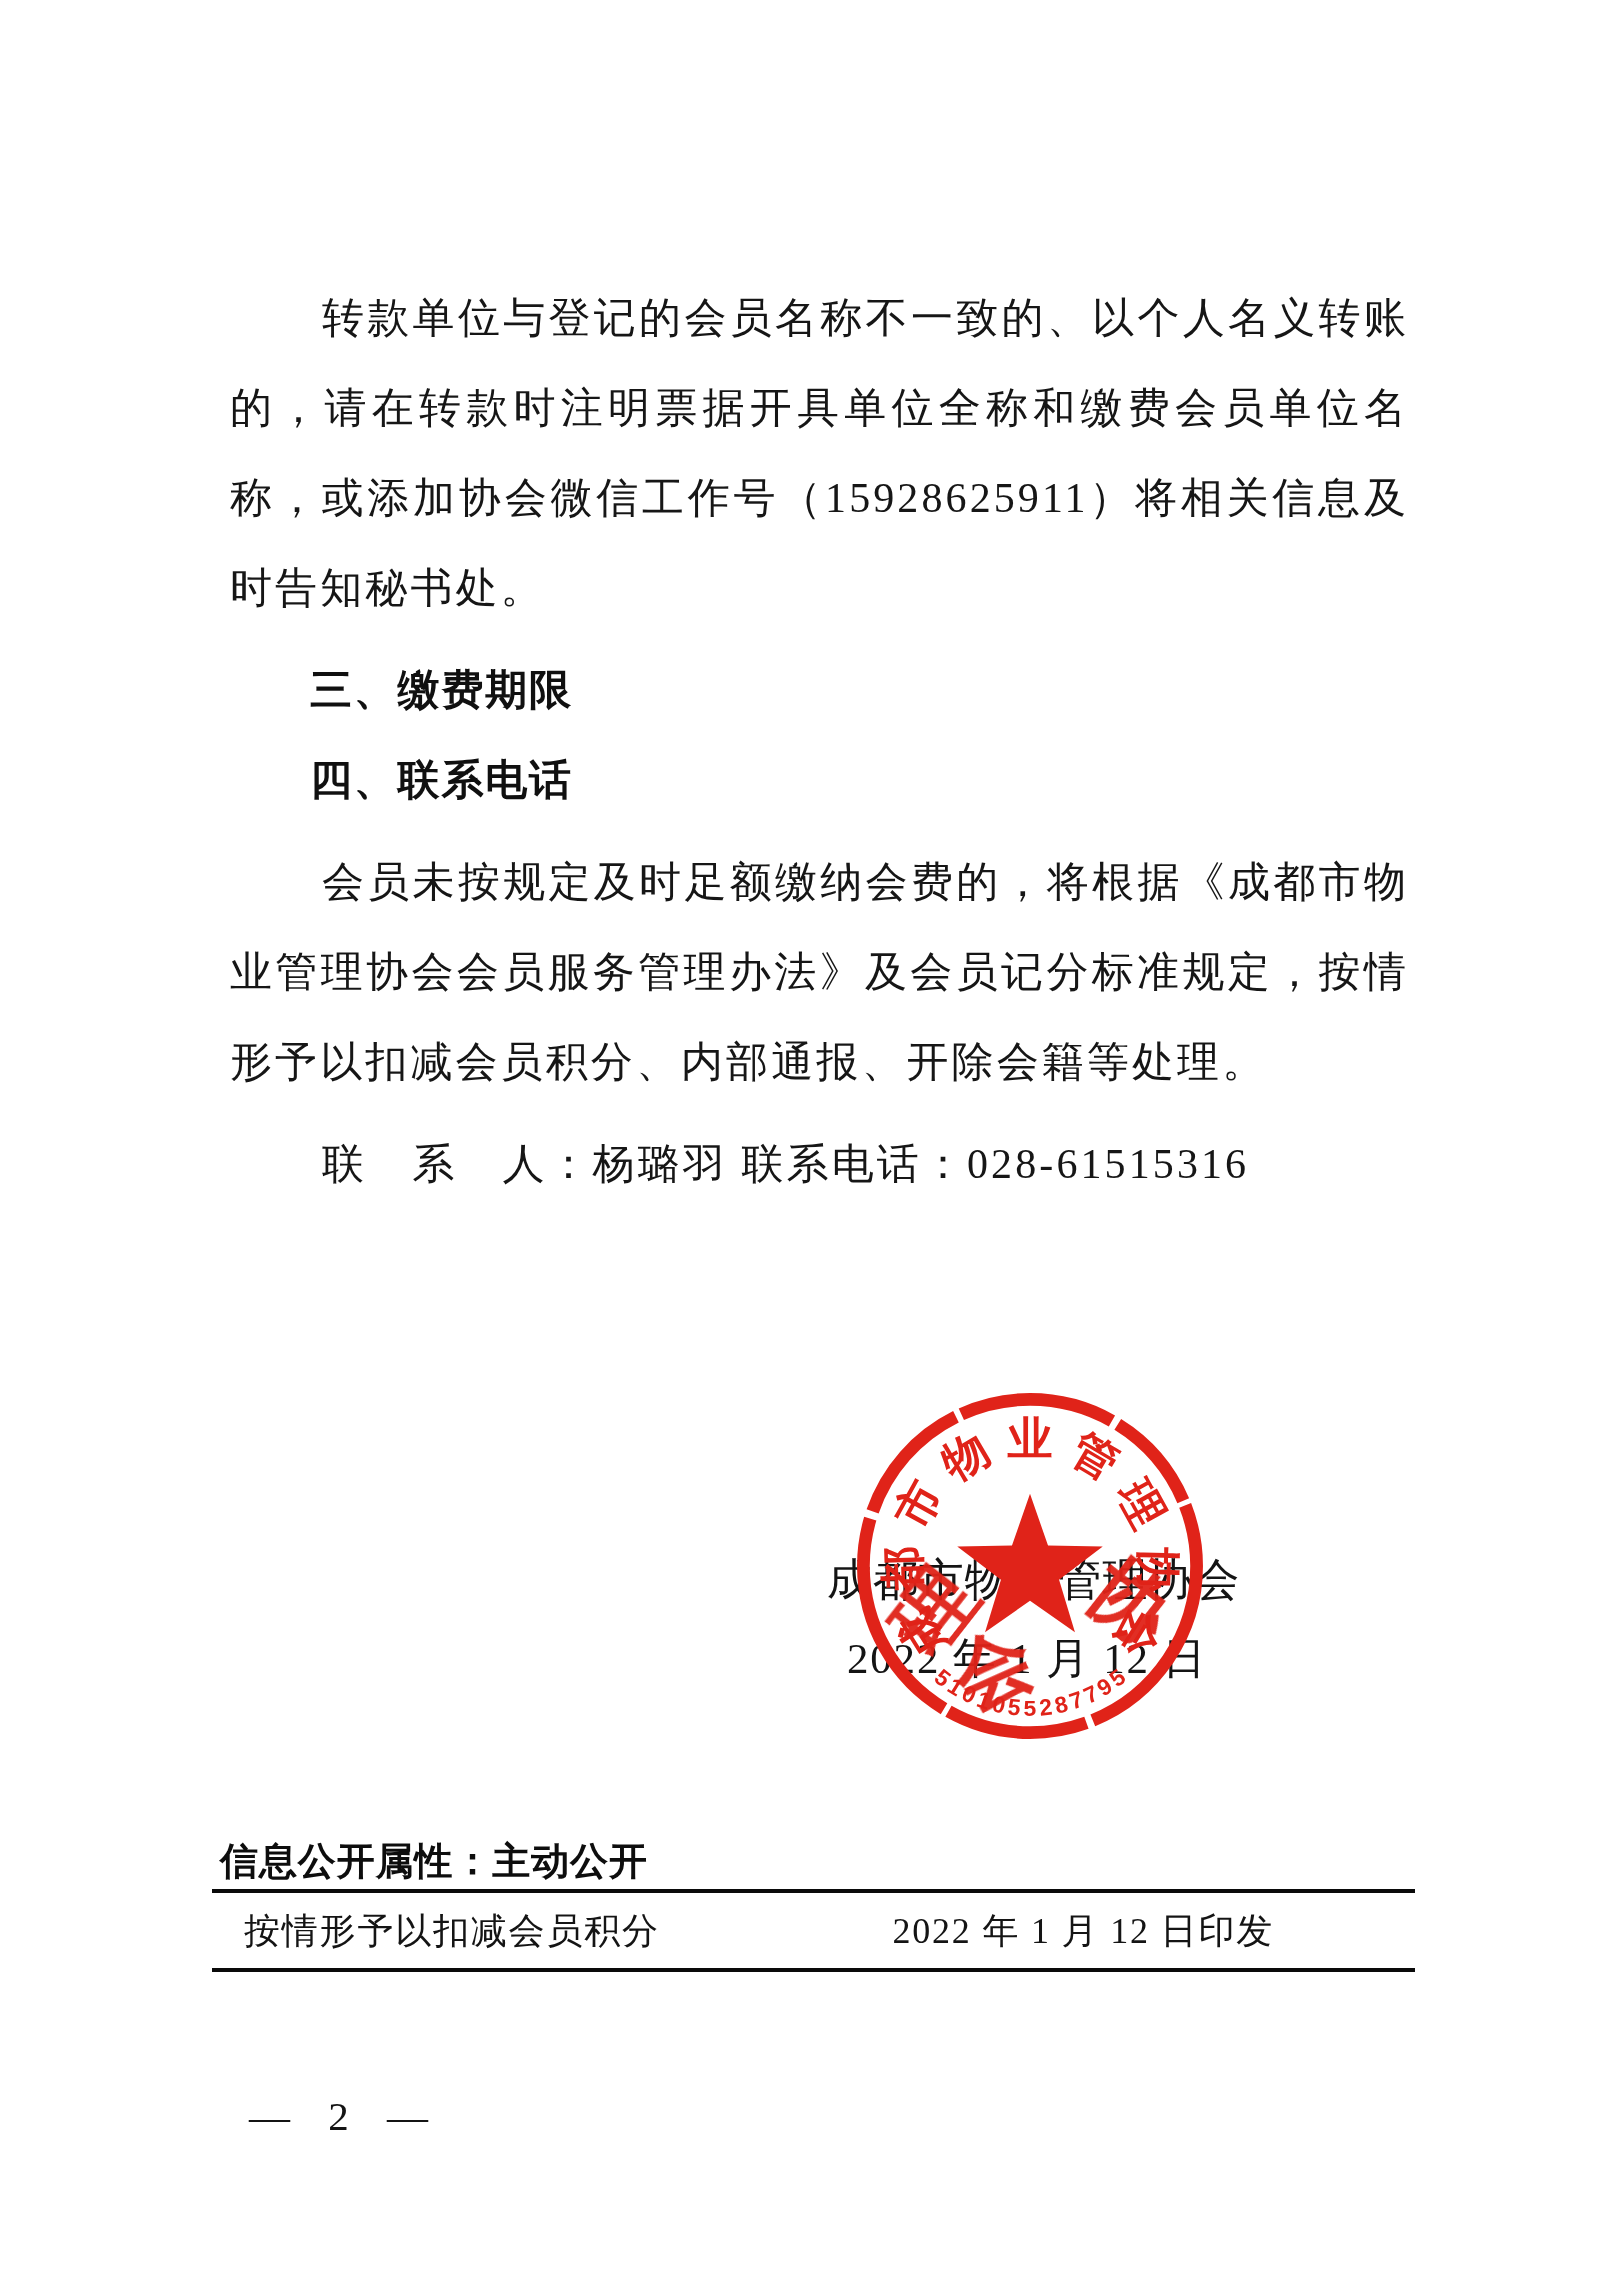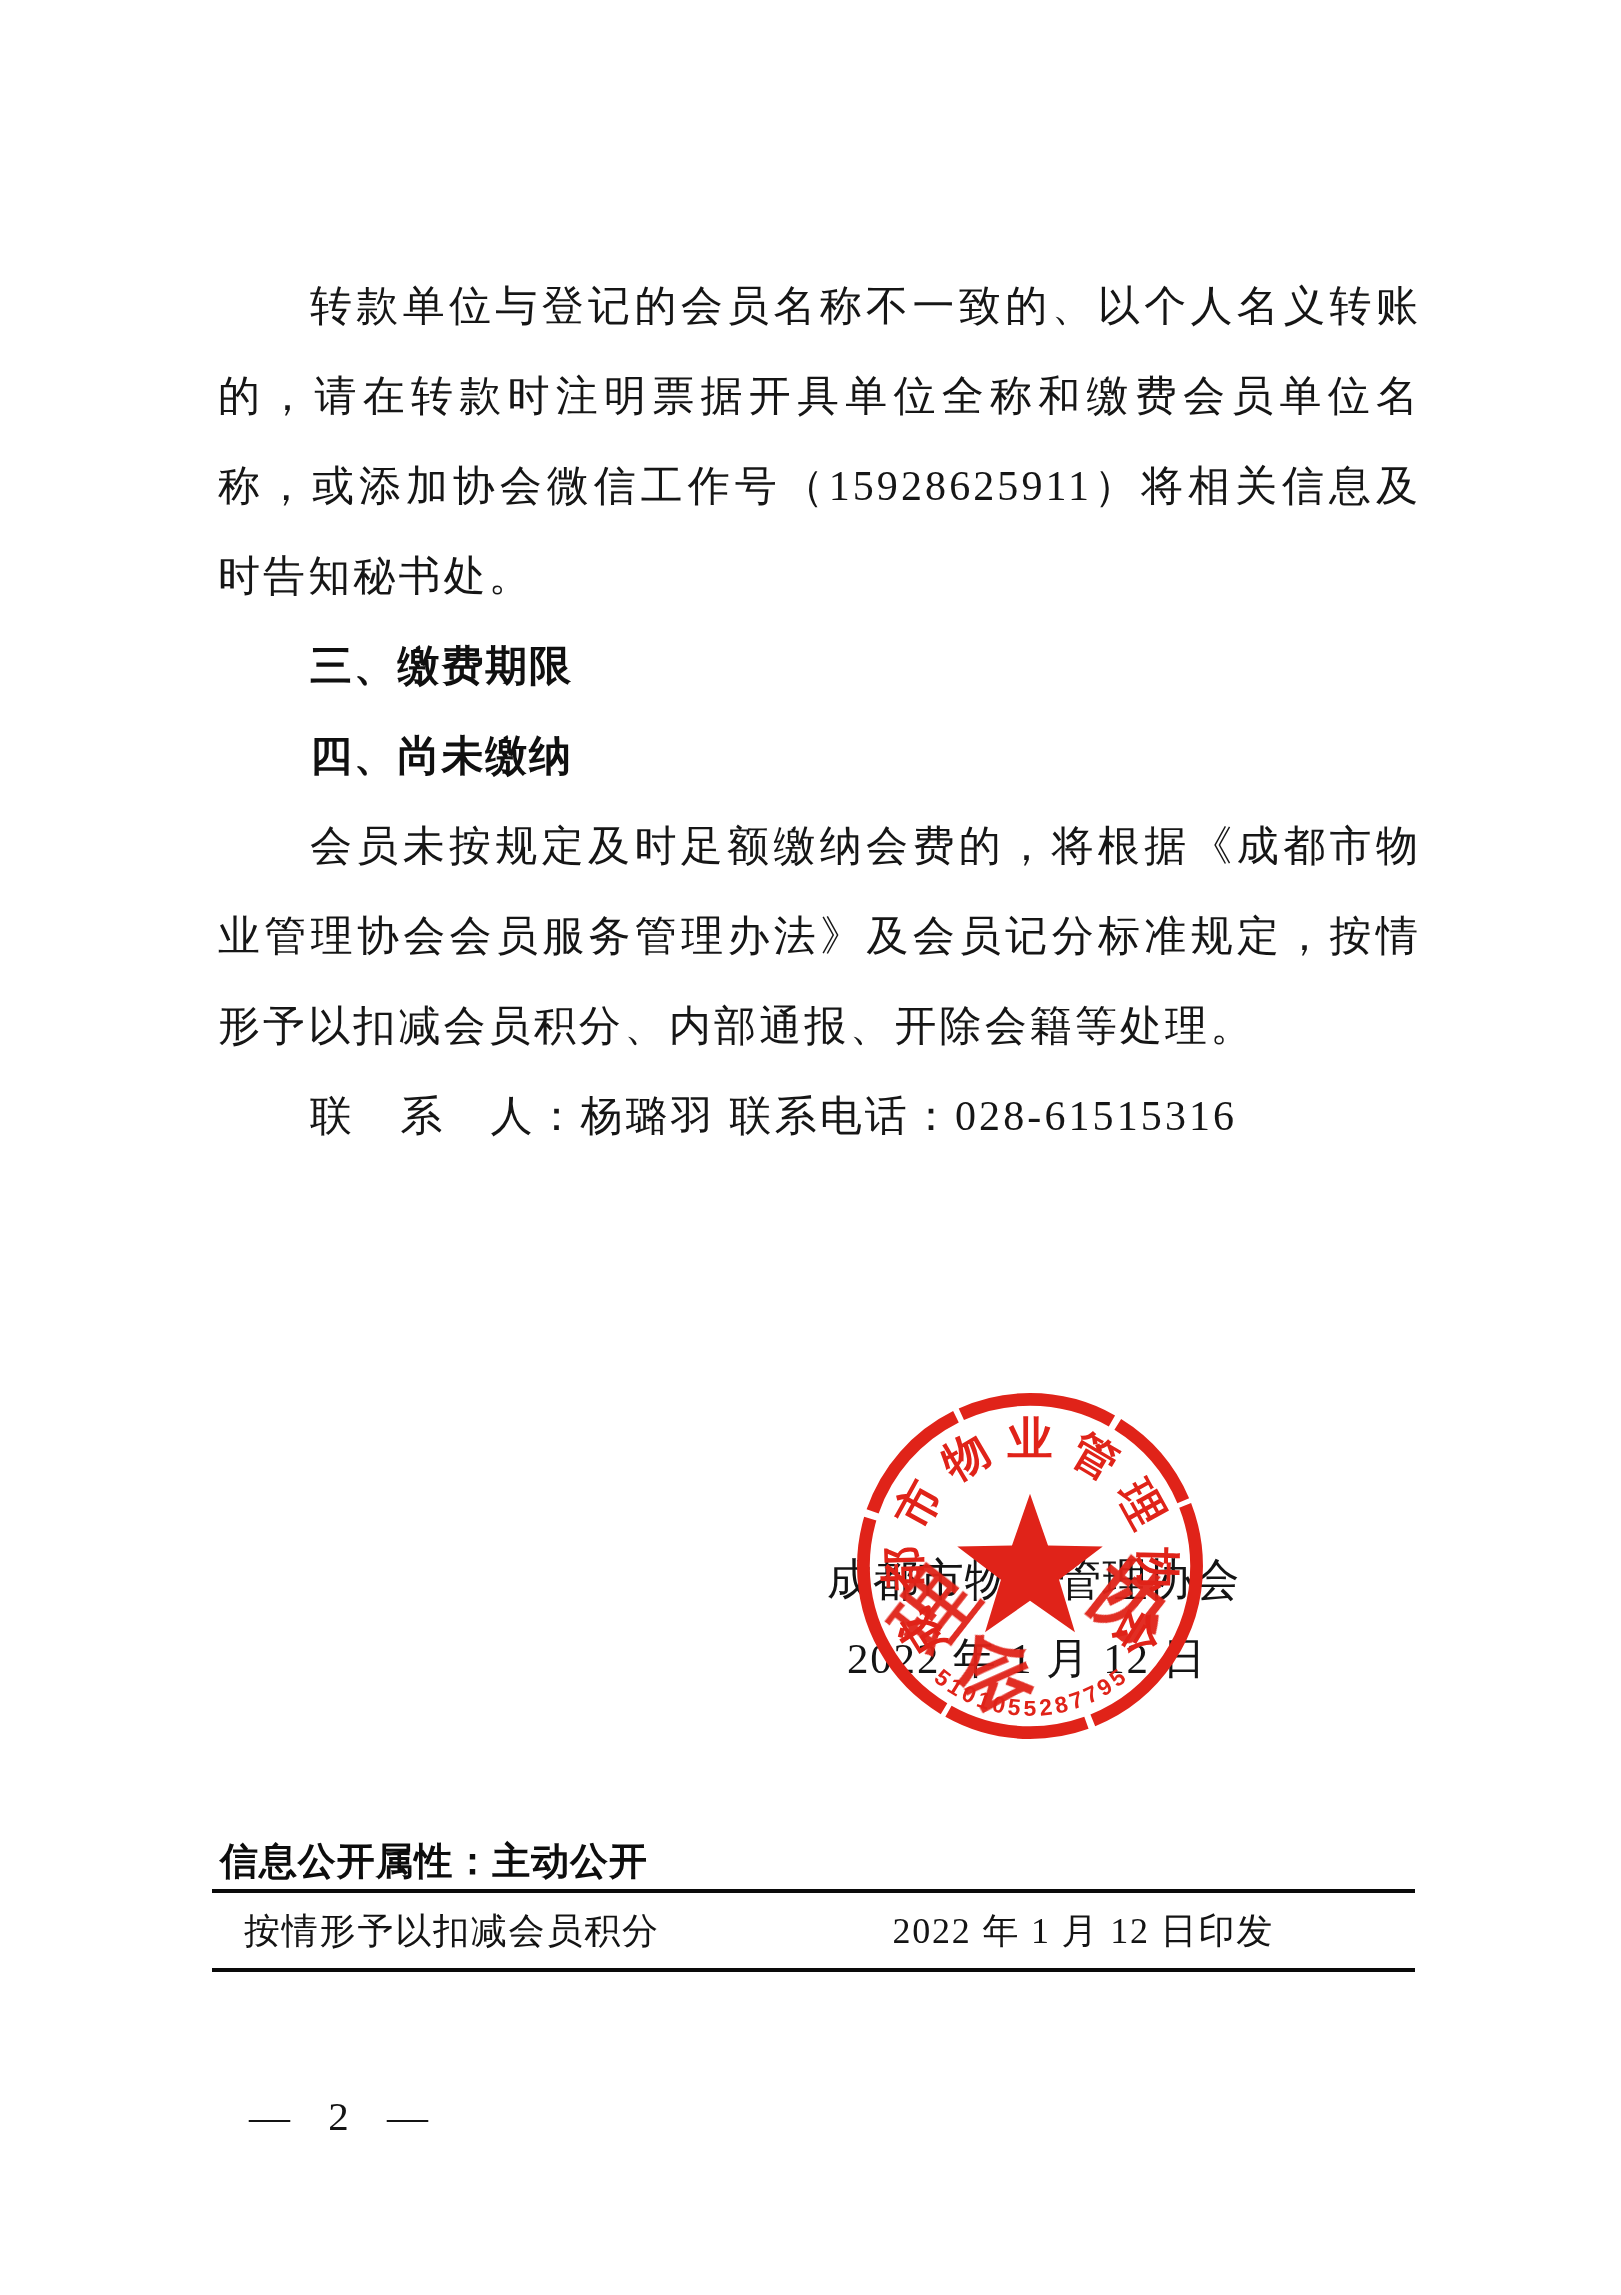--- a/index.html
+++ b/index.html
@@ -11,21 +11,21 @@
     color:#161616;
     overflow:hidden;
   }
   .page{position:absolute;inset:0;background:#ffffff;}
 
   
   .content{
     position:absolute;left:218px;top:261px;width:1203px;
   }
   .para{
-    margin:0;
+    margin:12px;
     font-size:42px;
     line-height:90px;
     letter-spacing:3.1px;
     text-align:justify;
     text-indent:92px;
   }
   .heading{
     margin:0;
     font-family:"Liberation Sans","DejaVu Sans",sans-serif;
     font-weight:bold;
@@ -86,21 +86,21 @@
   }
 </style>
 </head>
 <body>
 
 <div class="page">
 
   <div class="content">
     <p class="para">转款单位与登记的会员名称不一致的、以个人名义转账的，请在转款时注明票据开具单位全称和缴费会员单位名称，或添加协会微信工作号（15928625911）将相关信息及时告知秘书处。</p>
     <p class="heading">三、缴费期限</p>
-    <p class="heading">四、尚未缴纳</p>
+    <p class="heading">四、联系电话</p>
     <p class="para">会员未按规定及时足额缴纳会费的，将根据《成都市物业管理协会会员服务管理办法》及会员记分标准规定，按情形予以扣减会员积分、内部通报、开除会籍等处理。</p>
     <p class="para contact-line">联　系　人：杨璐羽 联系电话：028-61515316</p>
   </div>
 
   <div class="sig-org">成都市物业管理协会</div>
   <div class="sig-date">2022 年 1 月 12 日</div>
 
   <svg class="seal" id="seal-svg" viewBox="0 0 440 440" xmlns="http://www.w3.org/2000/svg">
 
     <circle cx="220" cy="220" r="196" fill="none" stroke-width="15" stroke-dasharray="232 8 168 6 258 9 152 7 184 8 120 6" stroke="#e02319"></circle>

